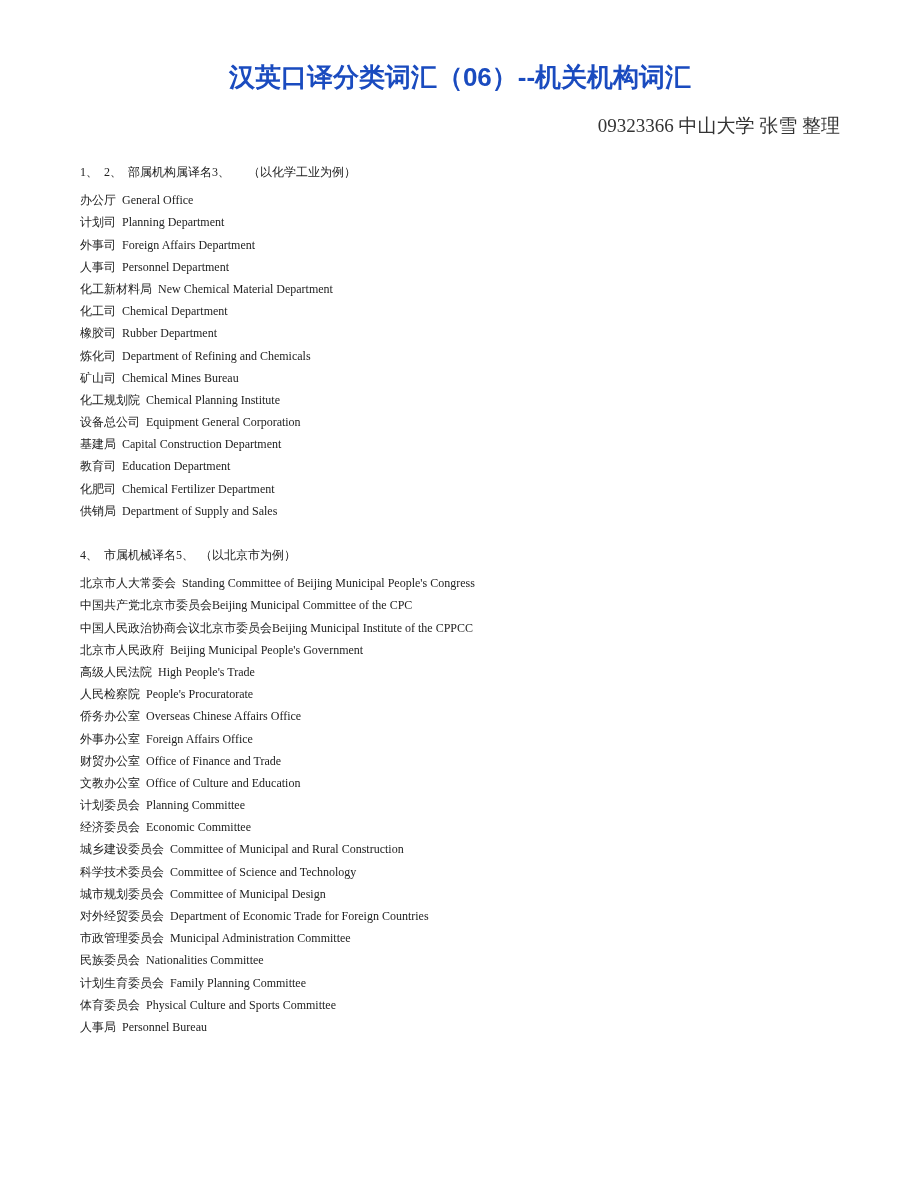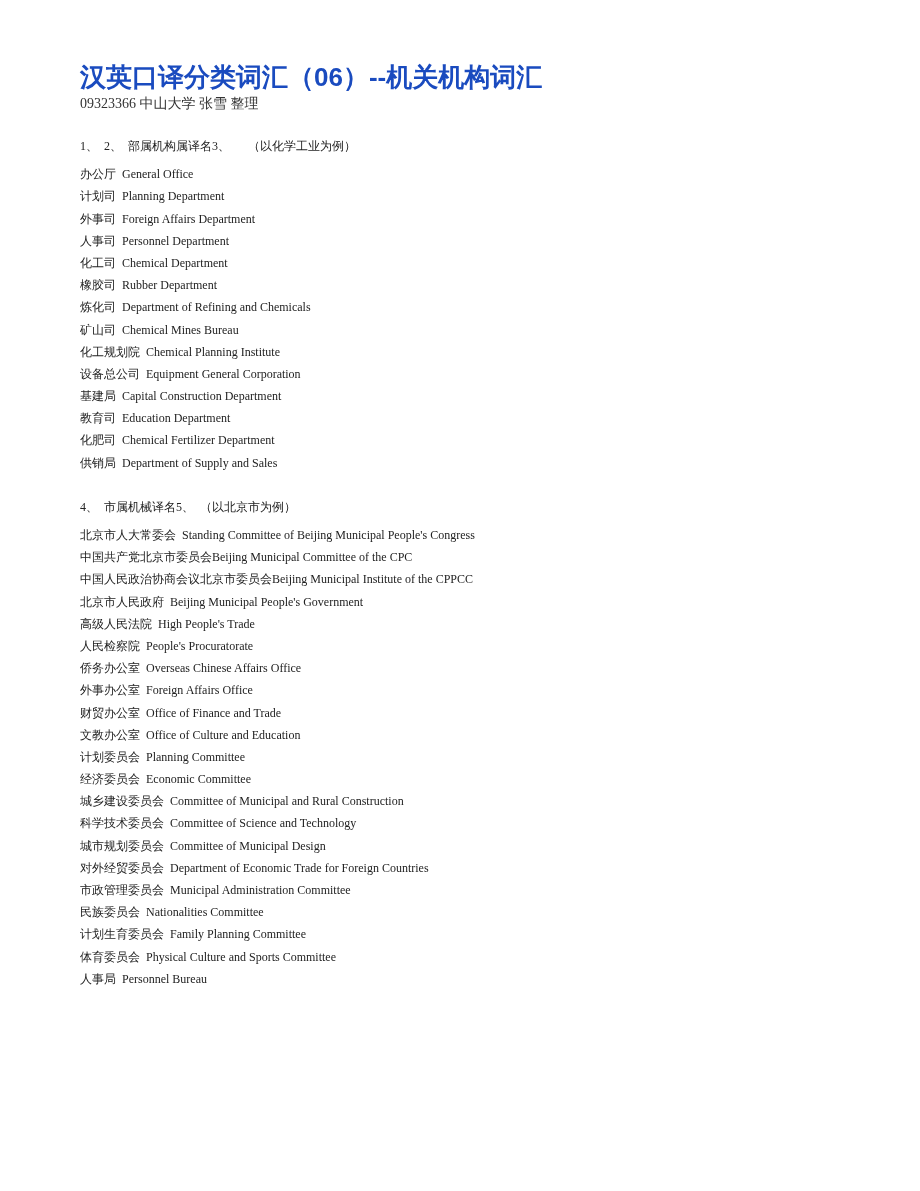--- a/index.html
+++ b/index.html
@@ -10,28 +10,30 @@
     body {
       background: #ffffff;
       font-family: "SimSun", "宋体", serif;
       font-size: 14px;
       color: #222222;
       width: 920px;
       min-height: 1191px;
       padding: 60px 80px 60px 80px;
     }
     .page-title {
+      text-align: center;
       color: #1a4bbf;
       font-size: 26px;
       font-weight: bold;
+      margin-bottom: 18px;
       font-family: "SimHei", "黑体", sans-serif;
     }
     .subtitle {
-      text-align: left;
-      font-size: 14px;
+      text-align: right;
+      font-size: 19px;
       color: #333;
       margin-bottom: 20px;
     }
     .section-header {
       font-size: 14px;
       color: #222;
       margin-bottom: 6px;
       margin-top: 20px;
     }
     .content-line {
@@ -50,20 +52,21 @@
 <h1 class="page-title">汉英口译分类词汇（06）--机关机构词汇</h1>
 <p class="subtitle">09323366 中山大学 张雪 整理</p>
 
 <div class="section-gap">
   <p class="section-header content-line">1、  2、  部属机构属译名3、      （以化学工业为例）</p>
   <div id="section1-lines">
       <p class="content-line">办公厅  General Office</p>
       <p class="content-line">计划司  Planning Department</p>
       <p class="content-line">外事司  Foreign Affairs Department</p>
       <p class="content-line">人事司  Personnel Department</p>
+      <p class="content-line">化工新材料局  New Chemical Material Department</p>
       <p class="content-line">化工司  Chemical Department</p>
       <p class="content-line">橡胶司  Rubber Department</p>
       <p class="content-line">炼化司  Department of Refining and Chemicals</p>
       <p class="content-line">矿山司  Chemical Mines Bureau</p>
       <p class="content-line">化工规划院  Chemical Planning Institute</p>
       <p class="content-line">设备总公司  Equipment General Corporation</p>
       <p class="content-line">基建局  Capital Construction Department</p>
       <p class="content-line">教育司  Education Department</p>
       <p class="content-line">化肥司  Chemical Fertilizer Department</p>
       <p class="content-line">供销局  Department of Supply and Sales</p>

